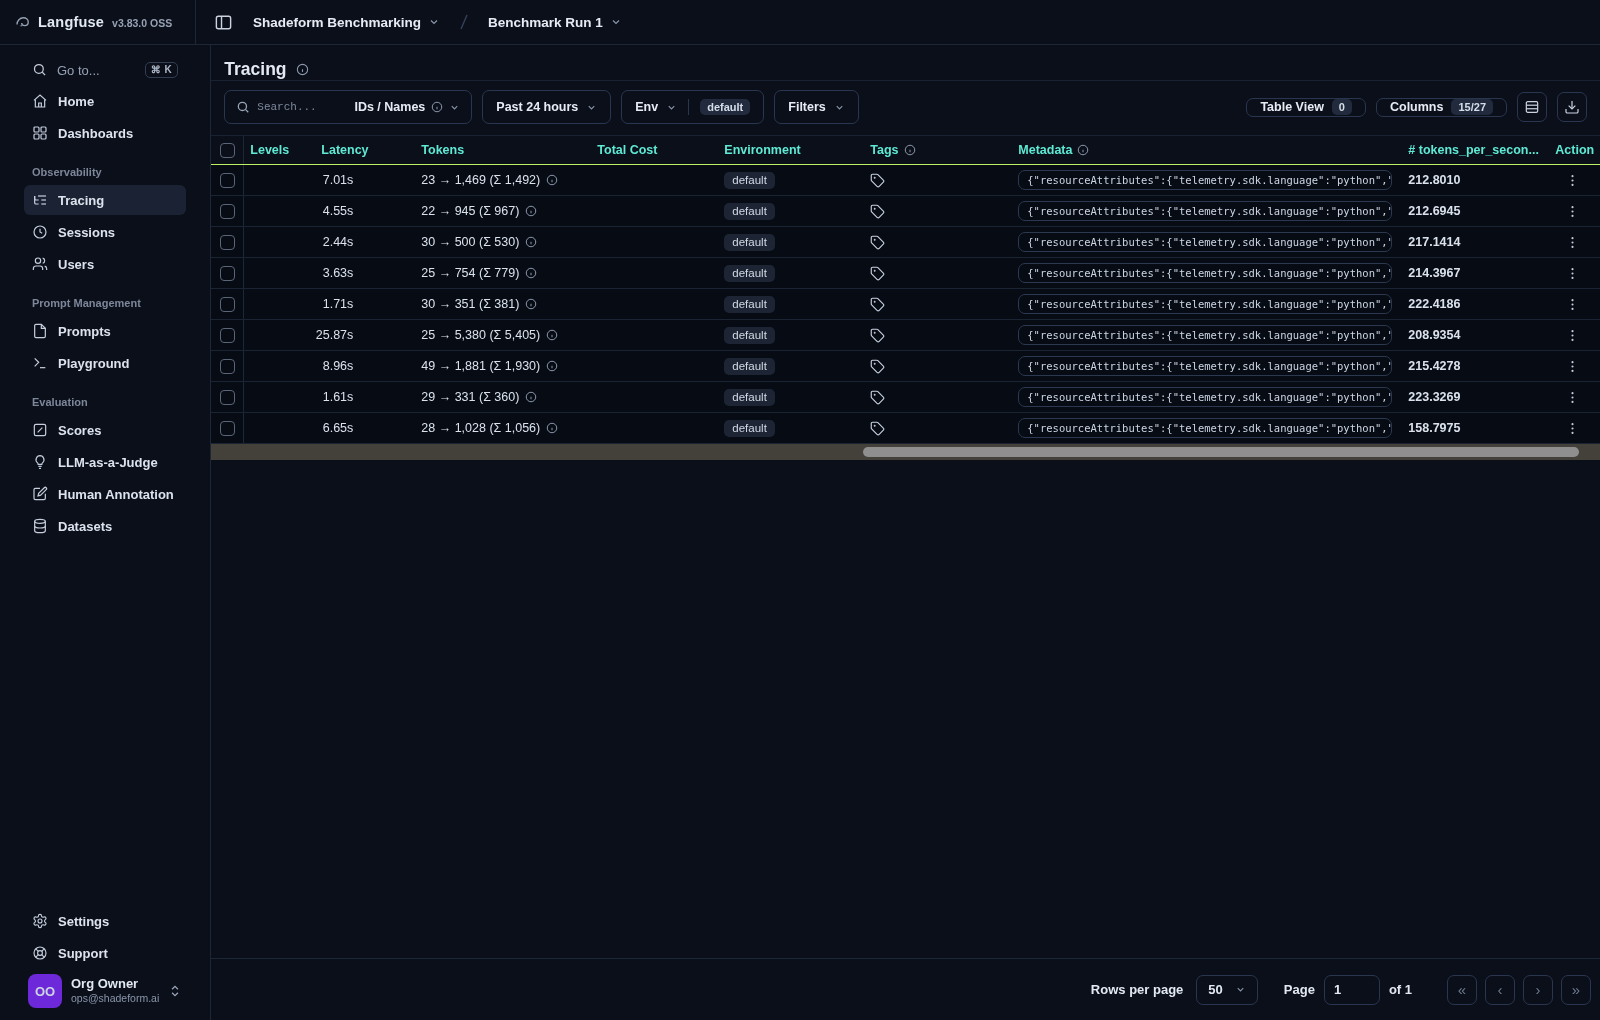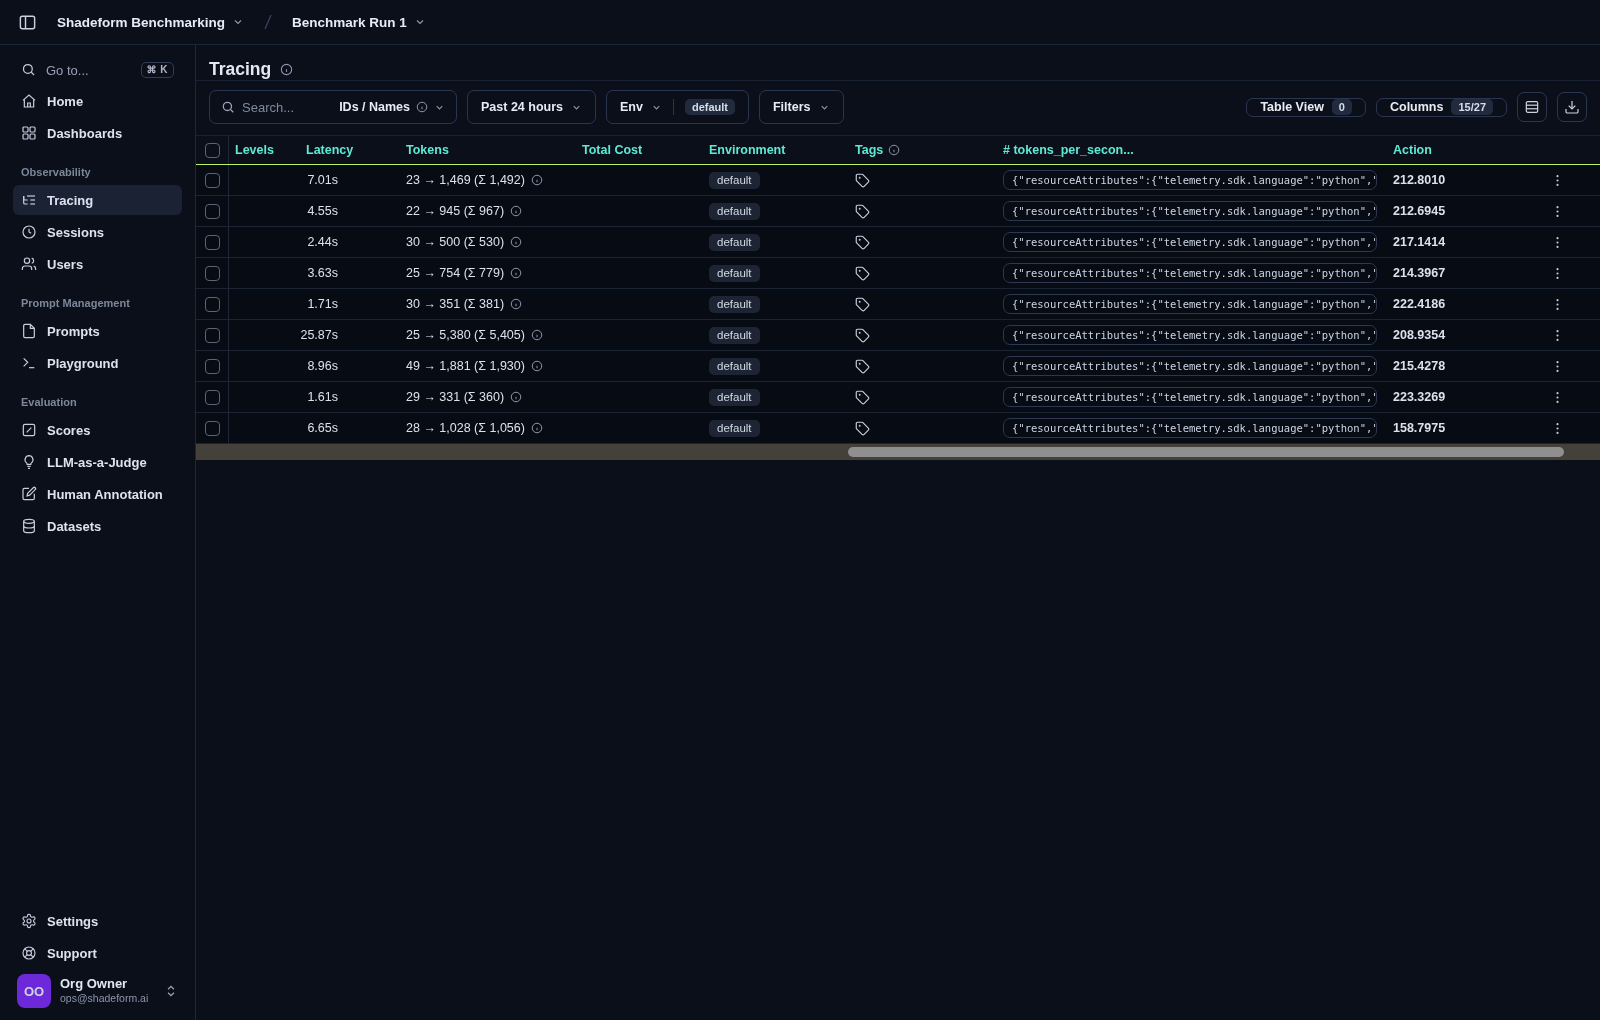--- a/index.html
+++ b/index.html
@@ -21,21 +21,21 @@
   .topbar-main { flex:1; display:flex; align-items:center; gap:16px; padding:0 13px; }
   .panel-btn { width:28px; height:28px; display:flex; align-items:center; justify-content:center; color:#cbd3e1; border-radius:6px; }
   .crumb { display:flex; align-items:center; gap:7px; font-weight:600; font-size:13.5px; color:#e7ecf4; }
   .chev { color:#8b96ab; }
   .slash { color:#36425a; }
 
   
   .body-row { flex:1; display:flex; min-height:0; }
 
   
-  .sidebar { flex:0 0 196px; border-right:1px solid #1c2738; display:flex; flex-direction:column; padding:10px 13px 12px; }
+  .sidebar { flex:0 0 196px; border-right:1px solid #1c2738; display:flex; flex-direction:column; padding:10px 24px 12px; }
   .goto { display:flex; align-items:center; gap:9px; padding:7px 8px; color:#96a1b5; border-radius:6px; cursor:pointer; }
   .goto-label { font-size:13px; font-weight:500; }
   .kbd { margin-left:auto; border:1px solid #333e54; border-radius:5px; padding:1px 5px 2px; font-size:10px; color:#aeb8c9; font-weight:600; letter-spacing:.5px; }
   .side-item { display:flex; align-items:center; gap:10px; padding:7px 8px; border-radius:6px; font-weight:600; font-size:13px; color:#dde3ee; margin:1px 0; cursor:pointer; }
   .side-item.active { background:#1a2233; }
   .sicon { width:16px; height:16px; color:#c6cede; flex:0 0 16px; }
   .section-label { font-size:11px; color:#7d8799; font-weight:600; margin:17px 8px 6px; }
   .spacer { flex:1; }
   .user-row { display:flex; align-items:center; gap:9px; padding:5px 4px 0; cursor:pointer; }
   .avatar { width:34px; height:34px; border-radius:8px; background:#6d28d9; color:#ccd4e2; display:flex; align-items:center; justify-content:center; font-weight:700; font-size:13px; }
@@ -51,21 +51,21 @@
   .info-ic { color:#8d98ac; }
   .tabs { display:flex; gap:24px; margin-top:13px; }
   .tab { padding-bottom:9px; font-weight:600; font-size:13.5px; color:#98a3b5; position:relative; cursor:pointer; }
   .tab.active { color:#ffffff; }
   .tab.active::after { content:""; position:absolute; left:-3px; right:-3px; bottom:0; height:3px; background:#4f596c; border-radius:2px; }
 
   
   .toolbar { display:flex; align-items:center; padding:9px 13px 11px; }
   .search-box { display:flex; align-items:center; border:1px solid #2a3650; border-radius:7px; height:34px; padding:0 11px; width:248px; gap:7px; }
   .search-ic { color:#9aa5b8; }
-  .search-input { background:transparent; border:none; outline:none; color:#ec4899; width:74px; font-size:13px; font-family:Liberation Sans, sans-serif; padding:0; }
+  .search-input { background:transparent; border:none; outline:none; color:#ec4899; width:74px; font-size:11px; font-family:Liberation Mono, monospace; padding:0; }
   .search-input::placeholder { color:#7f8a9d; }
   .scope { display:flex; align-items:center; gap:6px; font-weight:600; font-size:12.5px; margin-left:auto; color:#e7ecf4; cursor:pointer; }
   .tbtn { display:flex; align-items:center; gap:8px; border:1px solid #2a3650; border-radius:7px; height:34px; padding:0 13px; font-weight:600; font-size:12.5px; margin-left:10px; color:#e7ecf4; cursor:pointer; background:transparent; font-family:inherit; }
   .chip { background:#222b3d; border-radius:5px; padding:2px 7px; font-size:11px; color:#d6ddea; font-weight:600; }
   .env-divider { width:1px; height:16px; background:#2a3650; margin:0 3px; }
   .toolbar-right { margin-left:auto; display:flex; align-items:center; }
   .tbtn.h30 { height:19px; }
   .icon-btn { width:30px; height:30px; border:1px solid #2a3650; border-radius:7px; display:flex; align-items:center; justify-content:center; color:#cbd3e1; margin-left:10px; cursor:pointer; background:transparent; }
 
   
@@ -98,20 +98,30 @@
   .pg-gap { margin-left:26px; }
   .nav-btn { width:30px; height:30px; border:1px solid #2a3650; border-radius:7px; display:flex; align-items:center; justify-content:center; color:#6f7b90; margin-left:8px; font-size:15px; cursor:pointer; background:transparent; padding-bottom:2px; }
   .nav-group { margin-left:35px; display:flex; }
 </style>
 </head>
 <body>
 
 <div class="app">
 
   <header class="topbar">
+    <div class="brand">
+      <span class="sicon" style="color:#97a1b4;">
+        <svg width="18" height="18" viewBox="0 0 24 24" fill="none" stroke="currentColor" stroke-width="1.8">
+            <path d="M4 14c0-5.2 3.8-9 8.5-9 3.8 0 6.5 2.6 6.5 5.6 0 2.8-2 4.9-4.8 4.9-2.3 0-3.9-1.5-3.9-3.4"></path>
+            <circle cx="9.5" cy="15.5" r="1" fill="currentColor" stroke="none"></circle>
+          </svg>
+      </span>
+      <span class="brand-name">Langfuse</span>
+      <span class="brand-ver">v3.83.0 OSS</span>
+    </div>
     <div class="topbar-main">
       <span class="panel-btn">
         <svg width="19" height="19" viewBox="0 0 24 24" fill="none" stroke="currentColor" stroke-width="1.8">
             <rect x="3" y="4" width="18" height="16" rx="2.5"></rect>
             <line x1="9.5" y1="4" x2="9.5" y2="20"></line>
           </svg>
       </span>
       <span class="crumb">
         <span>Shadeform Benchmarking</span>
         <span class="chev">
@@ -419,20 +429,30 @@
           <div class="hcell">
             <span>Tags</span>
             <span class="info-ic">
                 <svg width="12" height="12" viewBox="0 0 24 24" fill="none" stroke="currentColor" stroke-width="2">
                   <circle cx="12" cy="12" r="9.5"></circle>
                   <path d="M12 16.5v-5"></path>
                   <path d="M12 8h.01"></path>
                 </svg>
               </span>
           </div>
+          <div class="hcell">
+            <span>Metadata</span>
+            <span class="info-ic">
+                <svg width="12" height="12" viewBox="0 0 24 24" fill="none" stroke="currentColor" stroke-width="2">
+                  <circle cx="12" cy="12" r="9.5"></circle>
+                  <path d="M12 16.5v-5"></path>
+                  <path d="M12 8h.01"></path>
+                </svg>
+              </span>
+          </div>
           <div class="hcell"># tokens_per_secon...</div>
           <div class="hcell">Action</div>
         </div>
 
         <div>
           <div class="grid-cols trow">
             <div class="cell c-check">
                 <span class="checkbox"></span>
               </div>
             <div class="cell"></div>
@@ -819,16 +839,36 @@
           </div>
         </div>
 
         <div class="hscroll">
           <div class="hthumb"></div>
         </div>
       </div>
 
       <div class="fill"></div>
 
+      <footer class="pagination">
+        <span class="pg-label">Rows per page</span>
+        <span class="pg-select">
+          <span>50</span>
+          <span class="chev">
+              <svg width="11" height="11" viewBox="0 0 24 24" fill="none" stroke="currentColor" stroke-width="2.4">
+                <path d="M6 9l6 6 6-6"></path>
+              </svg>
+            </span>
+        </span>
+        <span class="pg-label pg-gap">Page</span>
+        <input class="page-input" value="1" style="">
+        <span class="pg-label">of 1</span>
+        <span class="nav-group">
+          <button class="nav-btn" style="margin-left:0;">«</button>
+          <button class="nav-btn">‹</button>
+          <button class="nav-btn">›</button>
+          <button class="nav-btn">»</button>
+        </span>
+      </footer>
 
     </main>
   </div>
 </div>
 
 </body></html>

